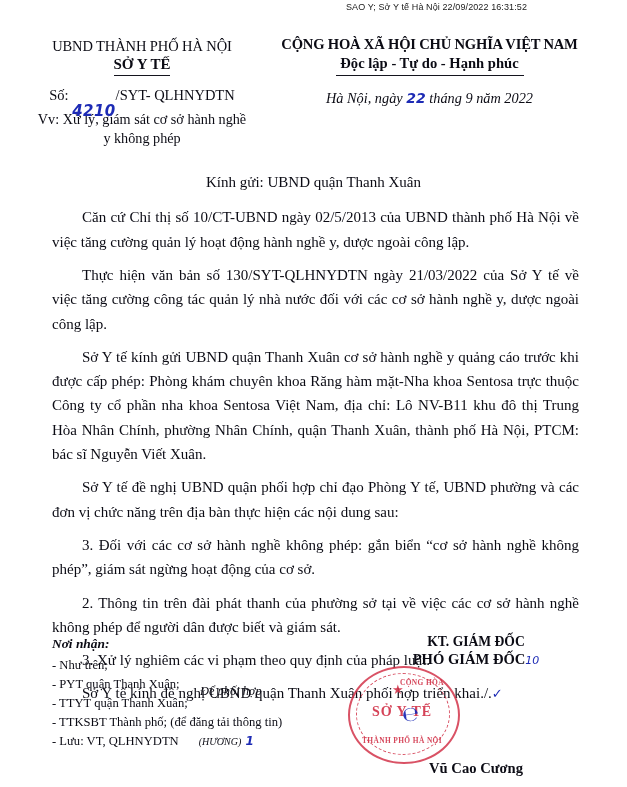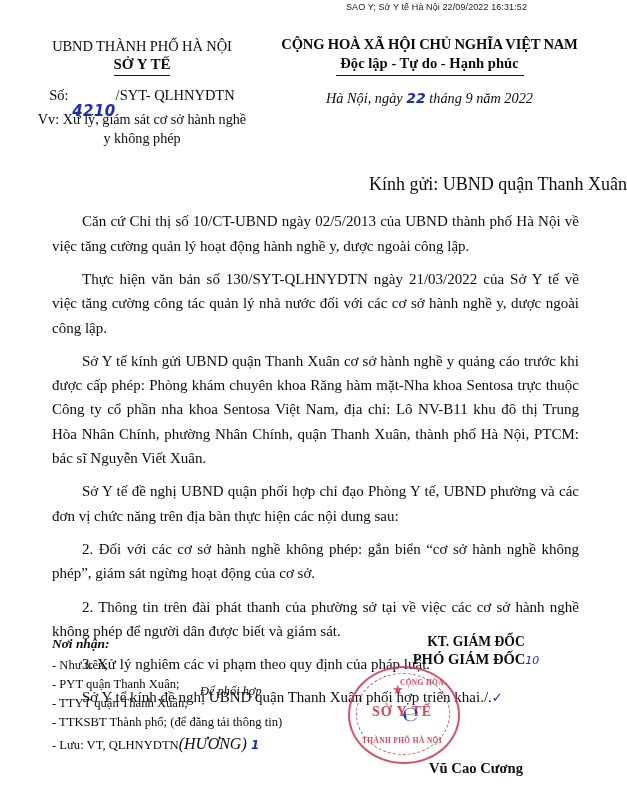--- a/index.html
+++ b/index.html
@@ -117,22 +117,22 @@
     font-family: "DejaVu Sans", sans-serif;
     color: #1d2bb5;
     font-weight: bold;
     font-style: italic;
     font-size: 14px;
   }
 
   
   .recipient {
     margin-top: 26px;
-    text-align: right;
-    font-size: 18px;
+    text-align: center;
+    font-size: 15px;
   }
   .body {
     margin-top: 14px;
     padding: 0 48px 0 52px;
     font-size: 15px;
     line-height: 1.62;
     text-align: justify;
   }
   .body p {
     margin: 0 0 9px 0;
@@ -167,22 +167,23 @@
   .recipients .title {
     font-weight: bold;
     font-style: italic;
     font-size: 13.4px;
     margin-bottom: 2px;
   }
   .recipients .item {
     white-space: nowrap;
   }
   .recipients .small-note {
-    font-size: 16px;
-    font-style: italic;
+    font-size: 10px;
+    font-style: italic;
+    padding-left: 20px;
   }
   .side-note {
     position: absolute;
     left: 200px;
     top: 50px;
     font-size: 12.4px;
     font-style: italic;
   }
   .hand-small {
     font-family: "DejaVu Sans", sans-serif;
@@ -338,21 +339,21 @@
       </div>
     </div>
 
     <div class="recipient">Kính gửi: UBND quận Thanh Xuân</div>
 
     <div class="body">
       <p>Căn cứ Chỉ thị số 10/CT-UBND ngày 02/5/2013 của UBND thành phố Hà Nội về việc tăng cường quản lý hoạt động hành nghề y, dược ngoài công lập.</p>
       <p>Thực hiện văn bản số 130/SYT-QLHNYDTN ngày 21/03/2022 của Sở Y tế về việc tăng cường công tác quản lý nhà nước đối với các cơ sở hành nghề y, dược ngoài công lập.</p>
       <p>Sở Y tế kính gửi UBND quận Thanh Xuân cơ sở hành nghề y quảng cáo trước khi được cấp phép: Phòng khám chuyên khoa Răng hàm mặt-Nha khoa Sentosa trực thuộc Công ty cổ phần nha khoa Sentosa Việt Nam, địa chỉ: Lô NV-B11 khu đô thị Trung Hòa Nhân Chính, phường Nhân Chính, quận Thanh Xuân, thành phố Hà Nội, PTCM: bác sĩ Nguyễn Viết Xuân.</p>
       <p>Sở Y tế đề nghị UBND quận phối hợp chỉ đạo Phòng Y tế, UBND phường và các đơn vị chức năng trên địa bàn thực hiện các nội dung sau:</p>
-      <p>2. Đối với các cơ sở hành nghề không phép: gắn biển “cơ sở hành nghề không phép”, giám sát ngừng hoạt động của cơ sở.</p>
+      <p>3. Đối với các cơ sở hành nghề không phép: gắn biển “cơ sở hành nghề không phép”, giám sát ngừng hoạt động của cơ sở.</p>
       <p>2. Thông tin trên đài phát thanh của phường sở tại về việc các cơ sở hành nghề không phép để người dân được biết và giám sát.</p>
       <p>3. Xử lý nghiêm các vi phạm theo quy định của pháp luật.</p>
       <p class="closing">
         <span>Sở Y tế kính đề nghị UBND quận Thanh Xuân phối hợp triển khai./.</span><span class="sign-mark">✓</span>
       </p>
     </div>
 
     <div class="footer">
 
       <div class="recipients">

